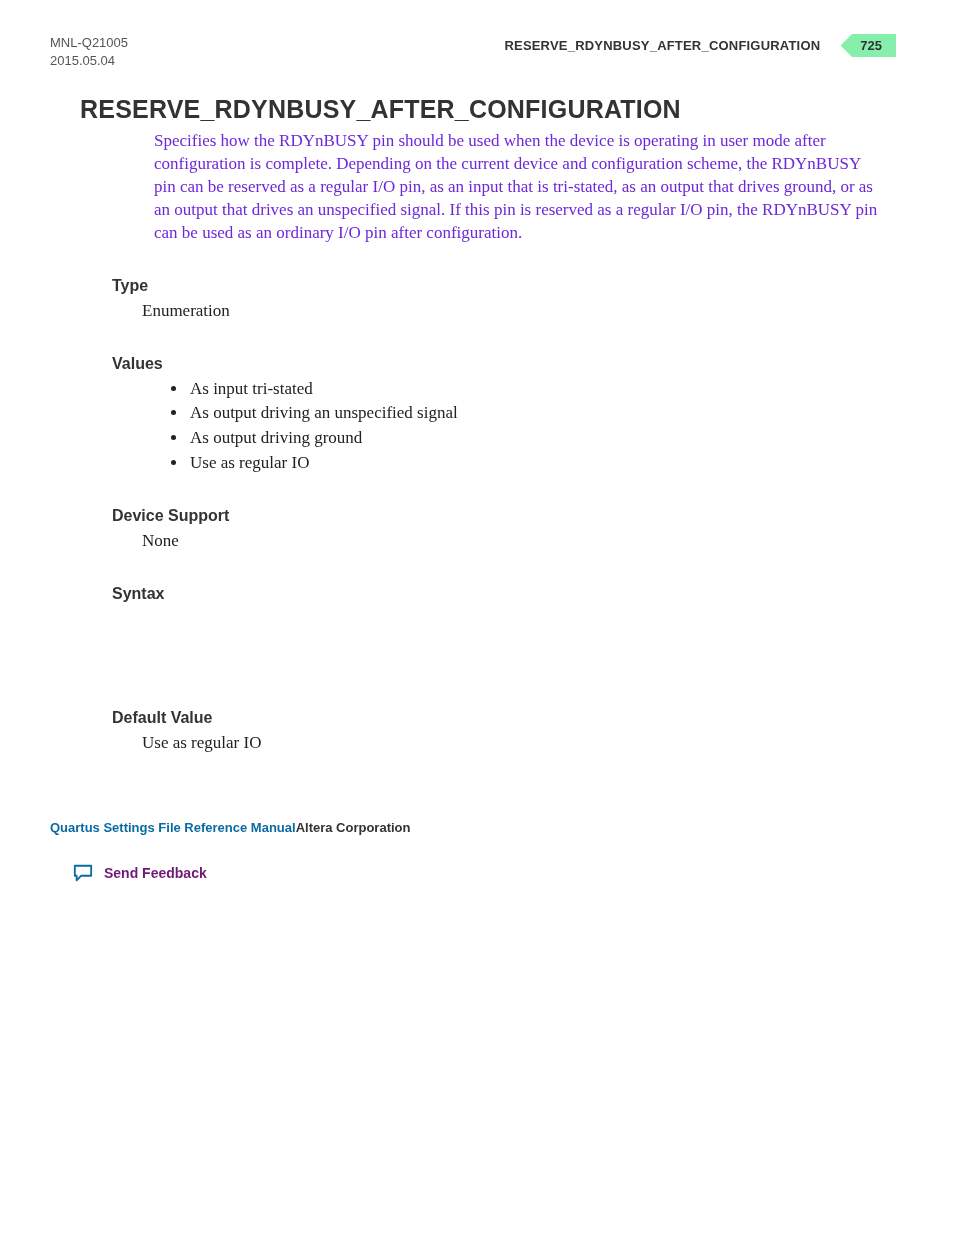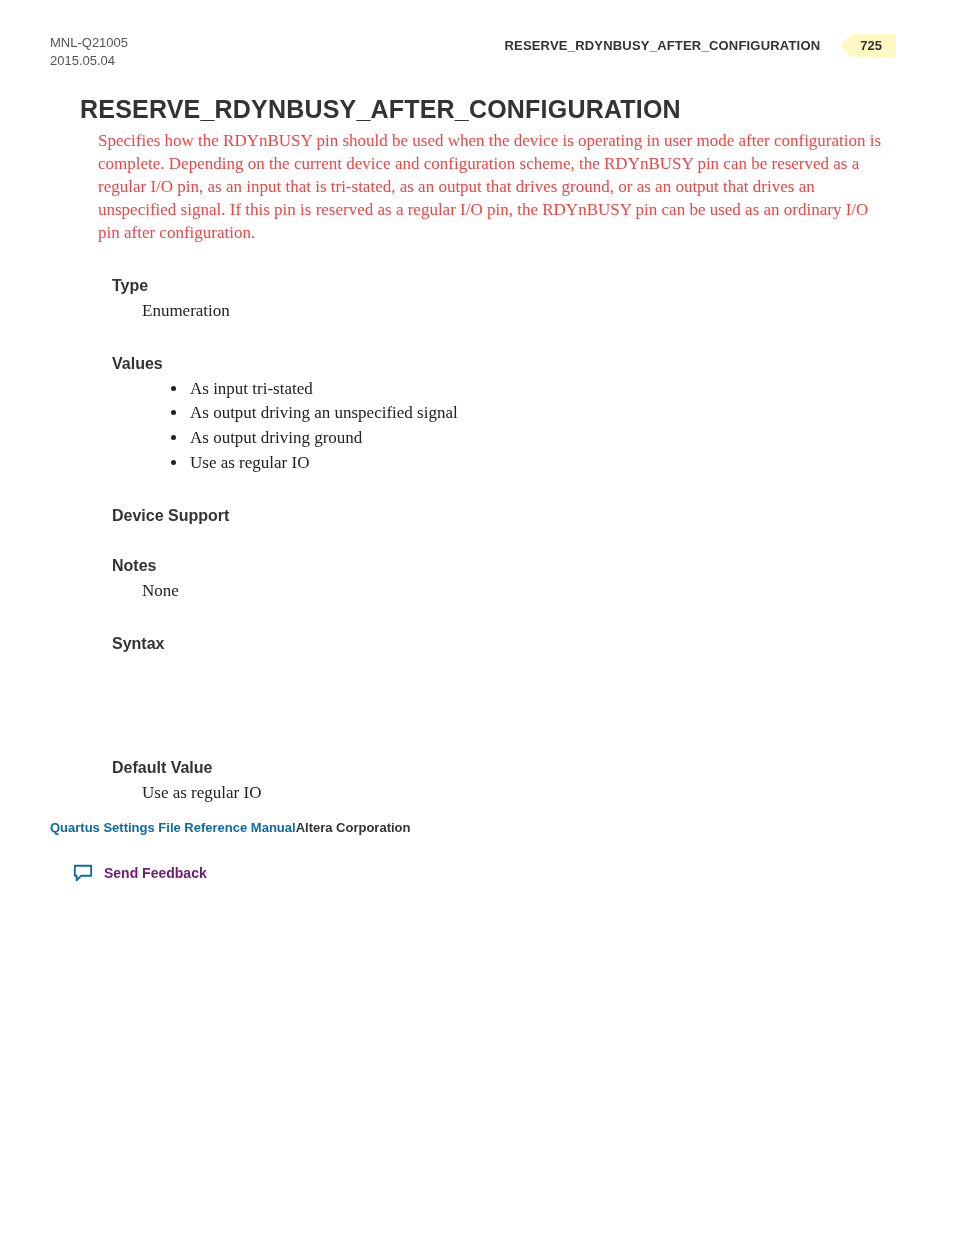--- a/index.html
+++ b/index.html
@@ -36,21 +36,21 @@
     gap: 0;
   }
   .header-right-title {
     font-weight: 700;
     color: #333;
     letter-spacing: 0.2px;
     padding-right: 20px;
   }
   .page-num-badge {
     position: relative;
-    background: #fef9c3;
+    background: #86efac;
     color: #333;
     font-weight: 700;
     padding: 4px 14px 4px 20px;
     font-size: 13px;
   }
   .page-num-badge::before {
     content: "";
     position: absolute;
     left: 0; top: 0;
     border-top: 12px solid #fff;
@@ -66,25 +66,25 @@
 
   h1.title {
     font-family: "Myriad Pro", "Segoe UI", Arial, sans-serif;
     font-weight: 700;
     font-size: 25px;
     color: #333;
     margin: 0 0 6px 30px;
     letter-spacing: 0.2px;
   }
   .body-col {
-    margin-left: 48px;
+    margin-left: 104px;
     margin-right: 10px;
     font-size: 17px;
     line-height: 1.35;
-    color: #ef4444;
+    color: #6d28d9;
   }
   .intro { margin-bottom: 22px; }
 
   .sec-label {
     font-family: "Myriad Pro", "Segoe UI", Arial, sans-serif;
     font-weight: 700;
     font-size: 16px;
     color: #333;
     margin-left: 62px;
     margin-top: 32px;
@@ -158,21 +158,20 @@
     <ul class="values">
       <li>As input tri-stated</li>
       <li>As output driving an unspecified signal</li>
       <li>As output driving ground</li>
       <li>Use as regular IO</li>
     </ul>
   </div>
 
   <div class="sec-label">Device Support</div>
 
-  <div class="sec-label">Notes</div>
   <div class="sec-body">None</div>
 
   <div class="sec-label">Syntax</div>
   <div class="syntax-spacer"></div>
 
   <div class="sec-label">Default Value</div>
   <div class="sec-body">Use as regular IO</div>
 
   <div class="footer">
     <div class="footer-row">

